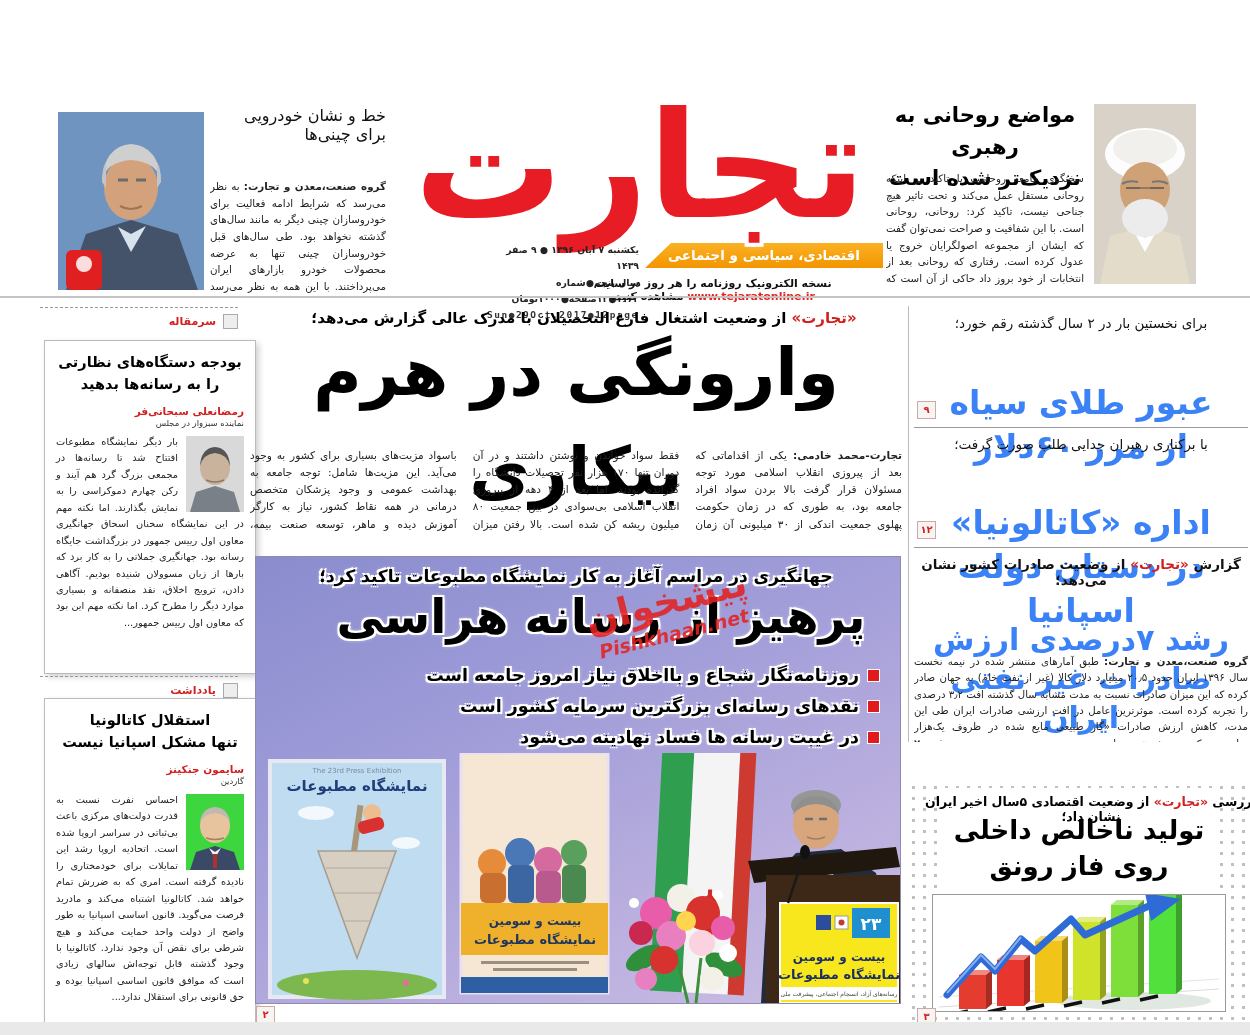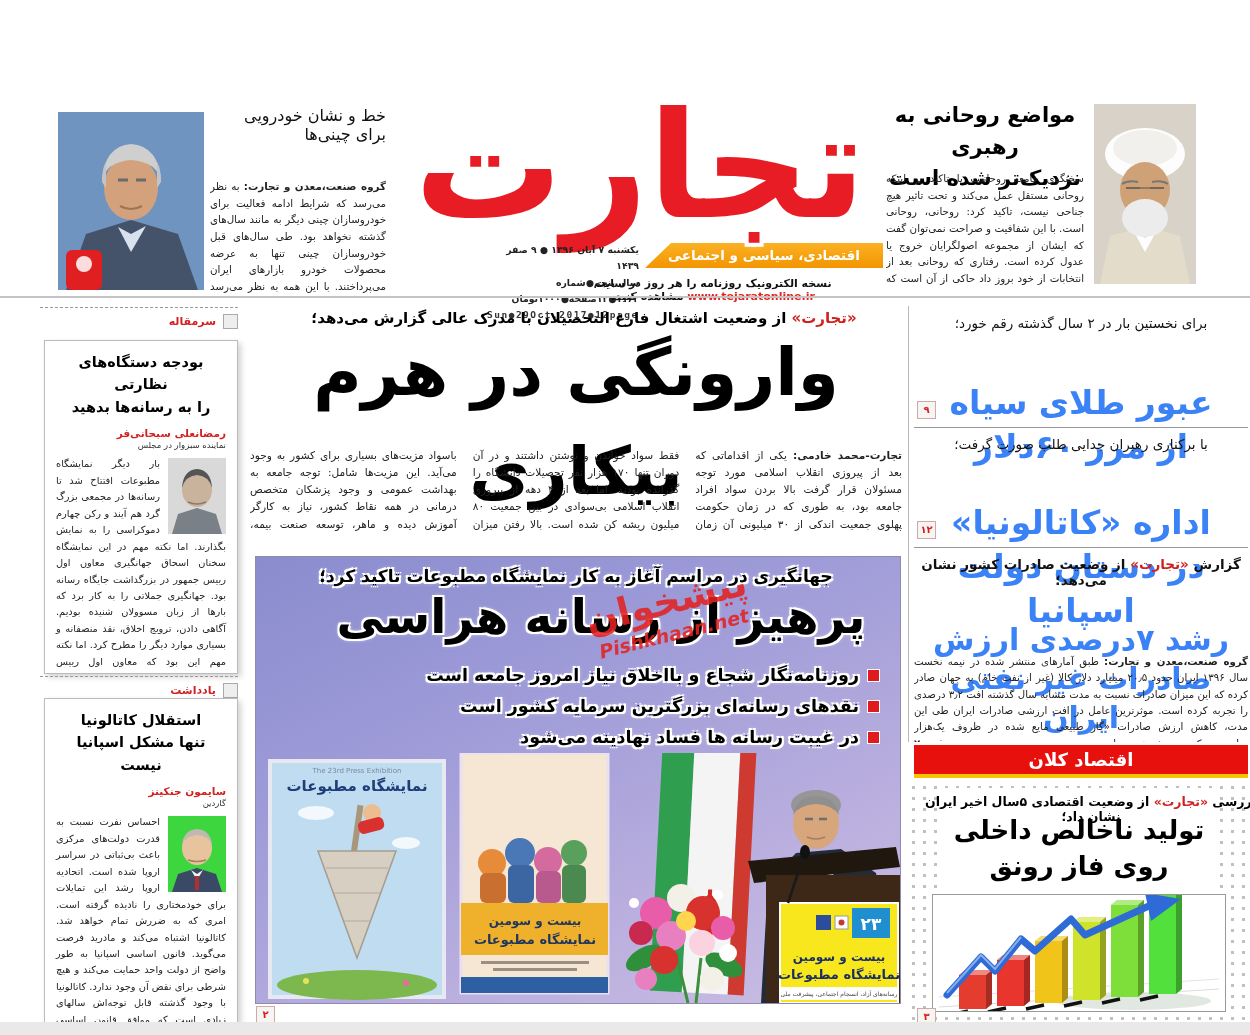--- a/index.html
+++ b/index.html
@@ -34,21 +34,21 @@
   .tr{left:886px;top:100px;width:310px;height:190px;}
   .tr-photo{right:0;top:4px;width:102px;height:180px;}
   .tr-title{left:0;right:112px;top:0;}
   .tr-body{left:0;right:112px;top:70px;bottom:0;overflow:hidden;}
 
   
   .sec-head{left:40px;width:198px;border-top:1px dashed #999;padding-top:6px;direction:rtl;
     display:flex;align-items:center;gap:7px;}
   .sec-box{width:13px;height:13px;background:#eee;border:1px solid #aaa;flex:none;}
   .sec-title{color:#d31f1f;font-weight:bold;font-size:11px;}
-  .side-card{left:44px;width:194px;border:1px solid #bbb;box-shadow:3px 3px 6px rgba(0,0,0,.18);
+  .side-card{left:44px;width:212px;border:1px solid #bbb;box-shadow:3px 3px 6px rgba(0,0,0,.18);
     padding:10px 11px;box-sizing:border-box;direction:rtl;background:#fff;overflow:hidden;}
   .box-title{text-align:center;font-weight:bold;font-size:14.5px;line-height:1.55;color:#000;}
   .box-author{color:#d31f1f;font-weight:bold;font-size:10.5px;margin-top:9px;}
   .box-role{font-size:8.5px;color:#333;margin-top:1px;}
   .box-body{font-size:9.8px;line-height:1.68;text-align:justify;margin-top:6px;color:#222;}
   .box-photo{float:right;width:58px;height:76px;margin:2px 0 4px 8px;}
 
   
   .lead-kicker{left:274px;top:309px;width:620px;text-align:center;direction:rtl;font-weight:bold;font-size:15px;color:#000;}
   .lead-headline{left:248px;top:323px;width:656px;text-align:center;direction:rtl;font-weight:bold;font-size:66px;line-height:1.5;color:#000;}
@@ -363,21 +363,20 @@
   <div class="abs r-kicker" style="top:556px;font-weight:bold;">
     <span>گزارش </span><span class="red">«تجارت»</span><span> از وضعیت صادرات کشور نشان می‌دهد؛</span>
   </div>
   <div class="abs r-head pre" style="top:572px;font-size:30px;line-height:1.3;">رشد ۷درصدی ارزش
 صادرات غیر نفتی ایران</div>
   <div class="abs r-body">
     <b>گروه صنعت،معدن و تجارت:</b><span> طبق آمارهای منتشر شده در نیمه نخست سال ۱۳۹۶ ایران حدود ۲۰٫۵ میلیارد دلار کالا (غیر از نفت خام) به جهان صادر کرده که این میزان صادرات نسبت به مدت مشابه سال گذشته افت ۳٫۲ درصدی را تجربه کرده است. موثرترین عامل در افت ارزشی صادرات ایران طی این مدت، کاهش ارزش صادرات «گاز طبیعی مایع شده در ظروف یک‌هزار سانتی‌مترمکعب و بیشتر» بوده است...</span>
     <b class="pageref-left">صفحه ۷</b>
   </div>
 
-  <div class="abs banner">اقتصاد کلان</div>
 
   <div class="abs dotted">
     <div class="abs white-inner"></div>
     <div class="abs g-kicker">
       <span>بررسی </span><span class="red">«تجارت»</span><span> از وضعیت اقتصادی ۵سال اخیر ایران نشان داد؛</span>
     </div>
     <div class="abs g-head pre">تولید ناخالص داخلی
 روی فاز رونق</div>
     <div class="abs chartbox">
       <svg width="292" height="116" viewBox="0 0 292 116">

